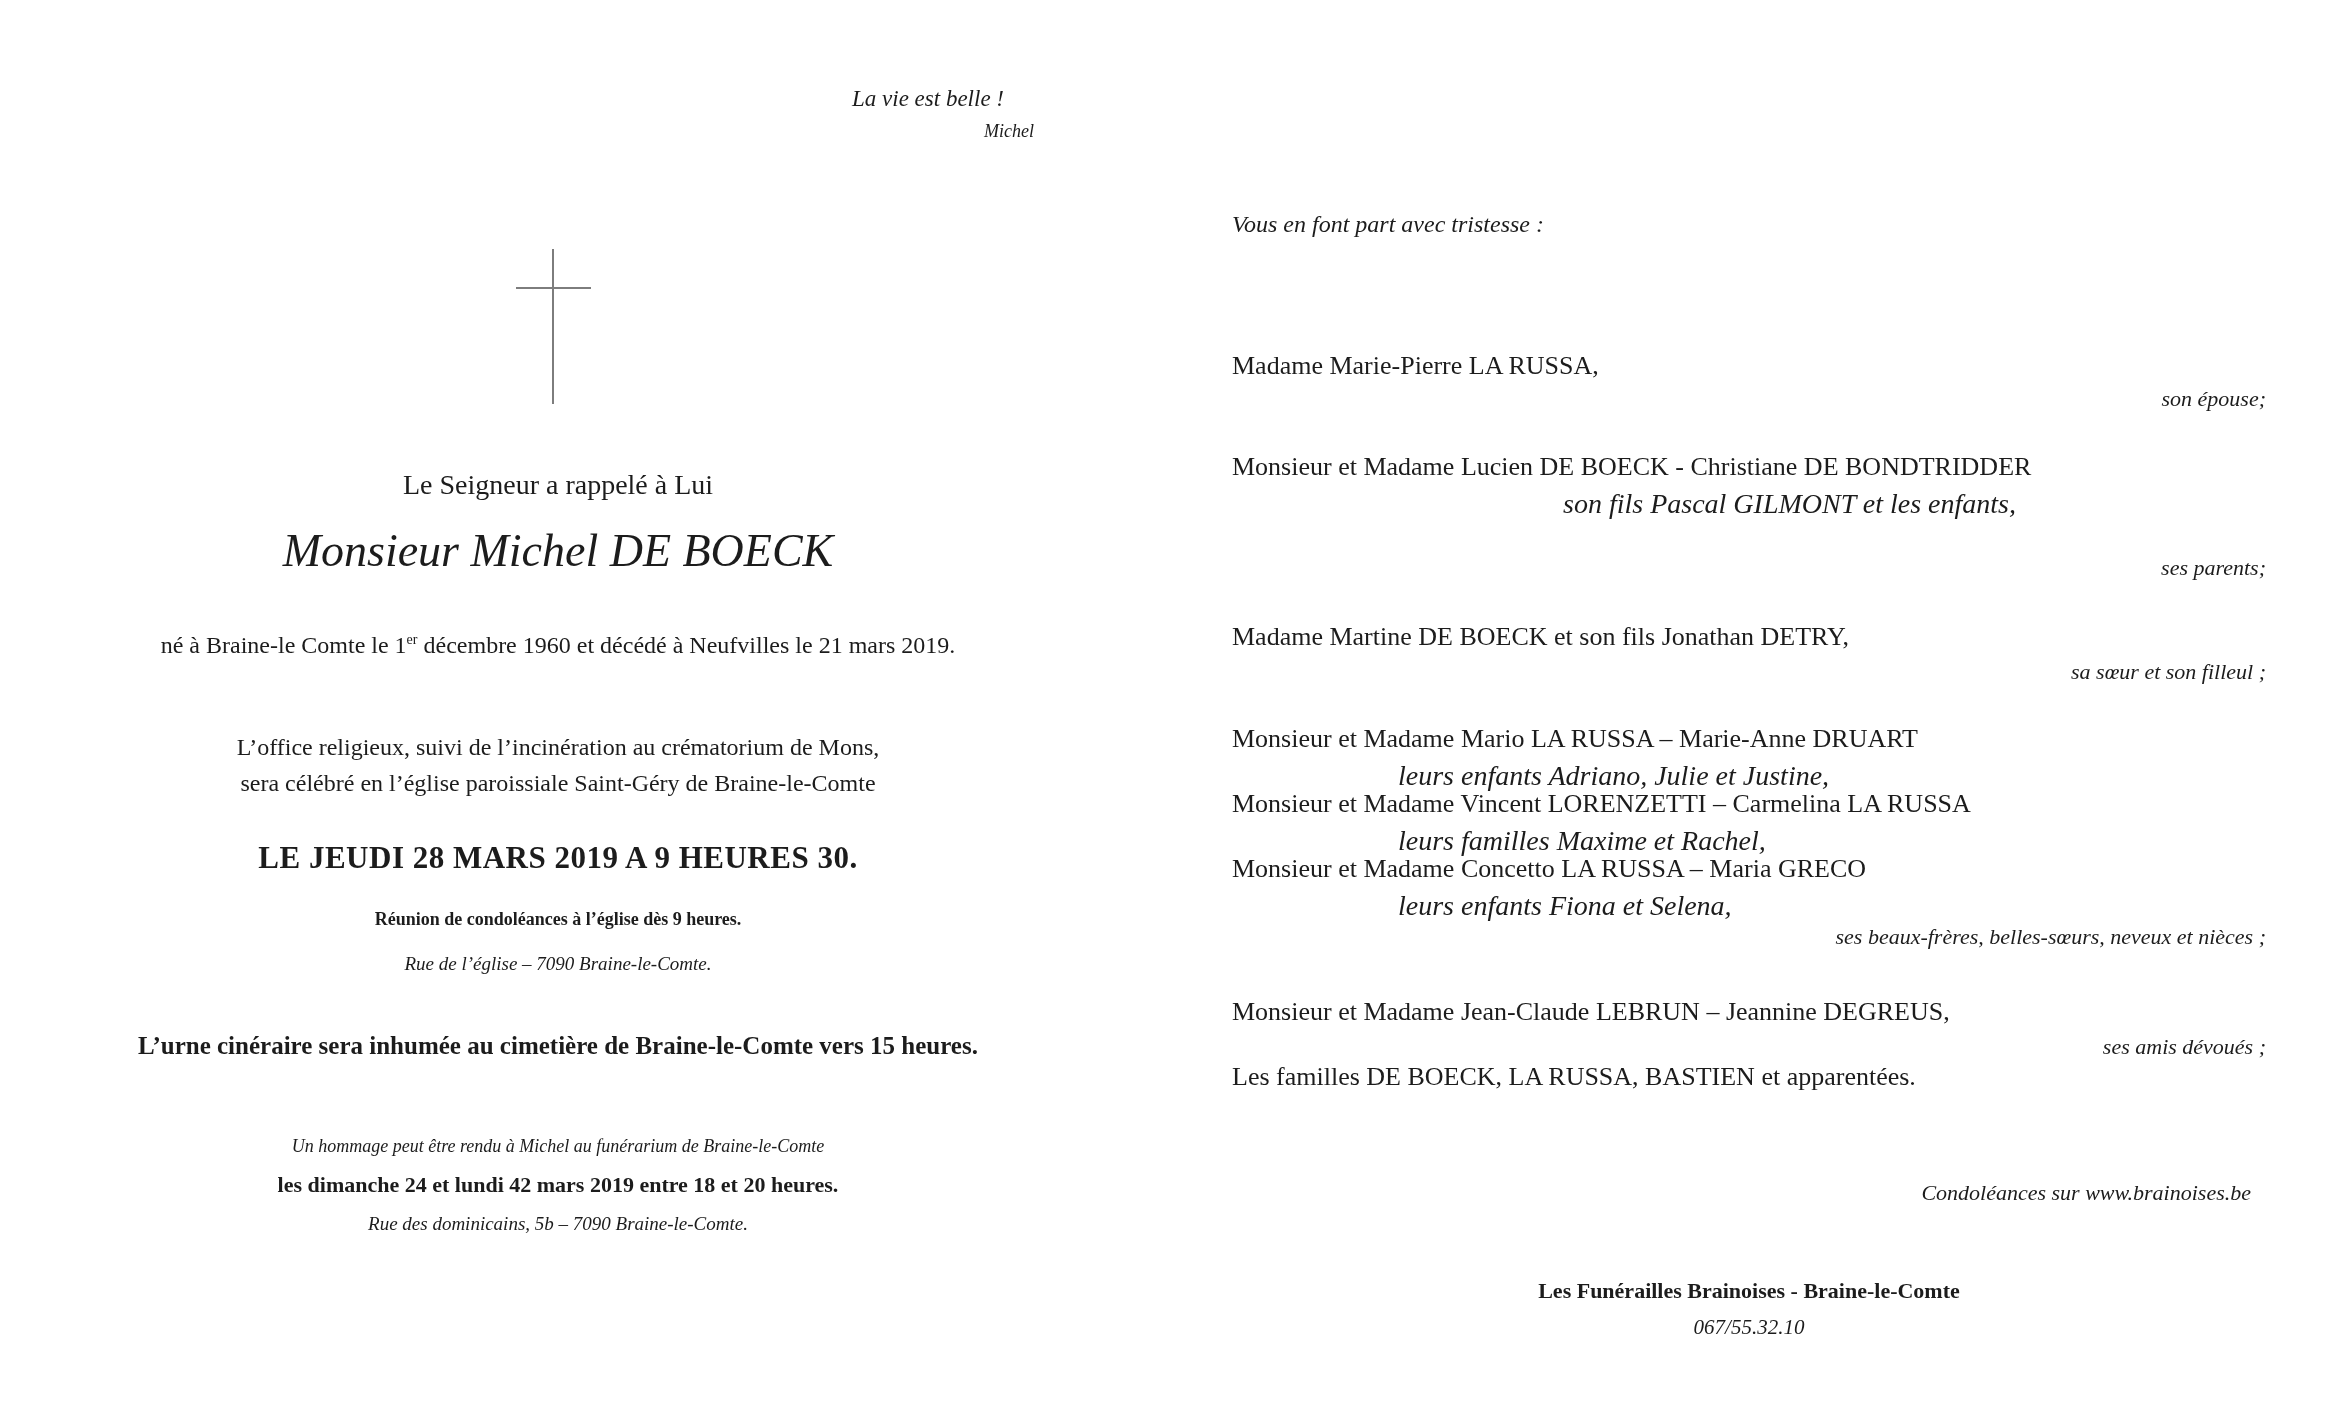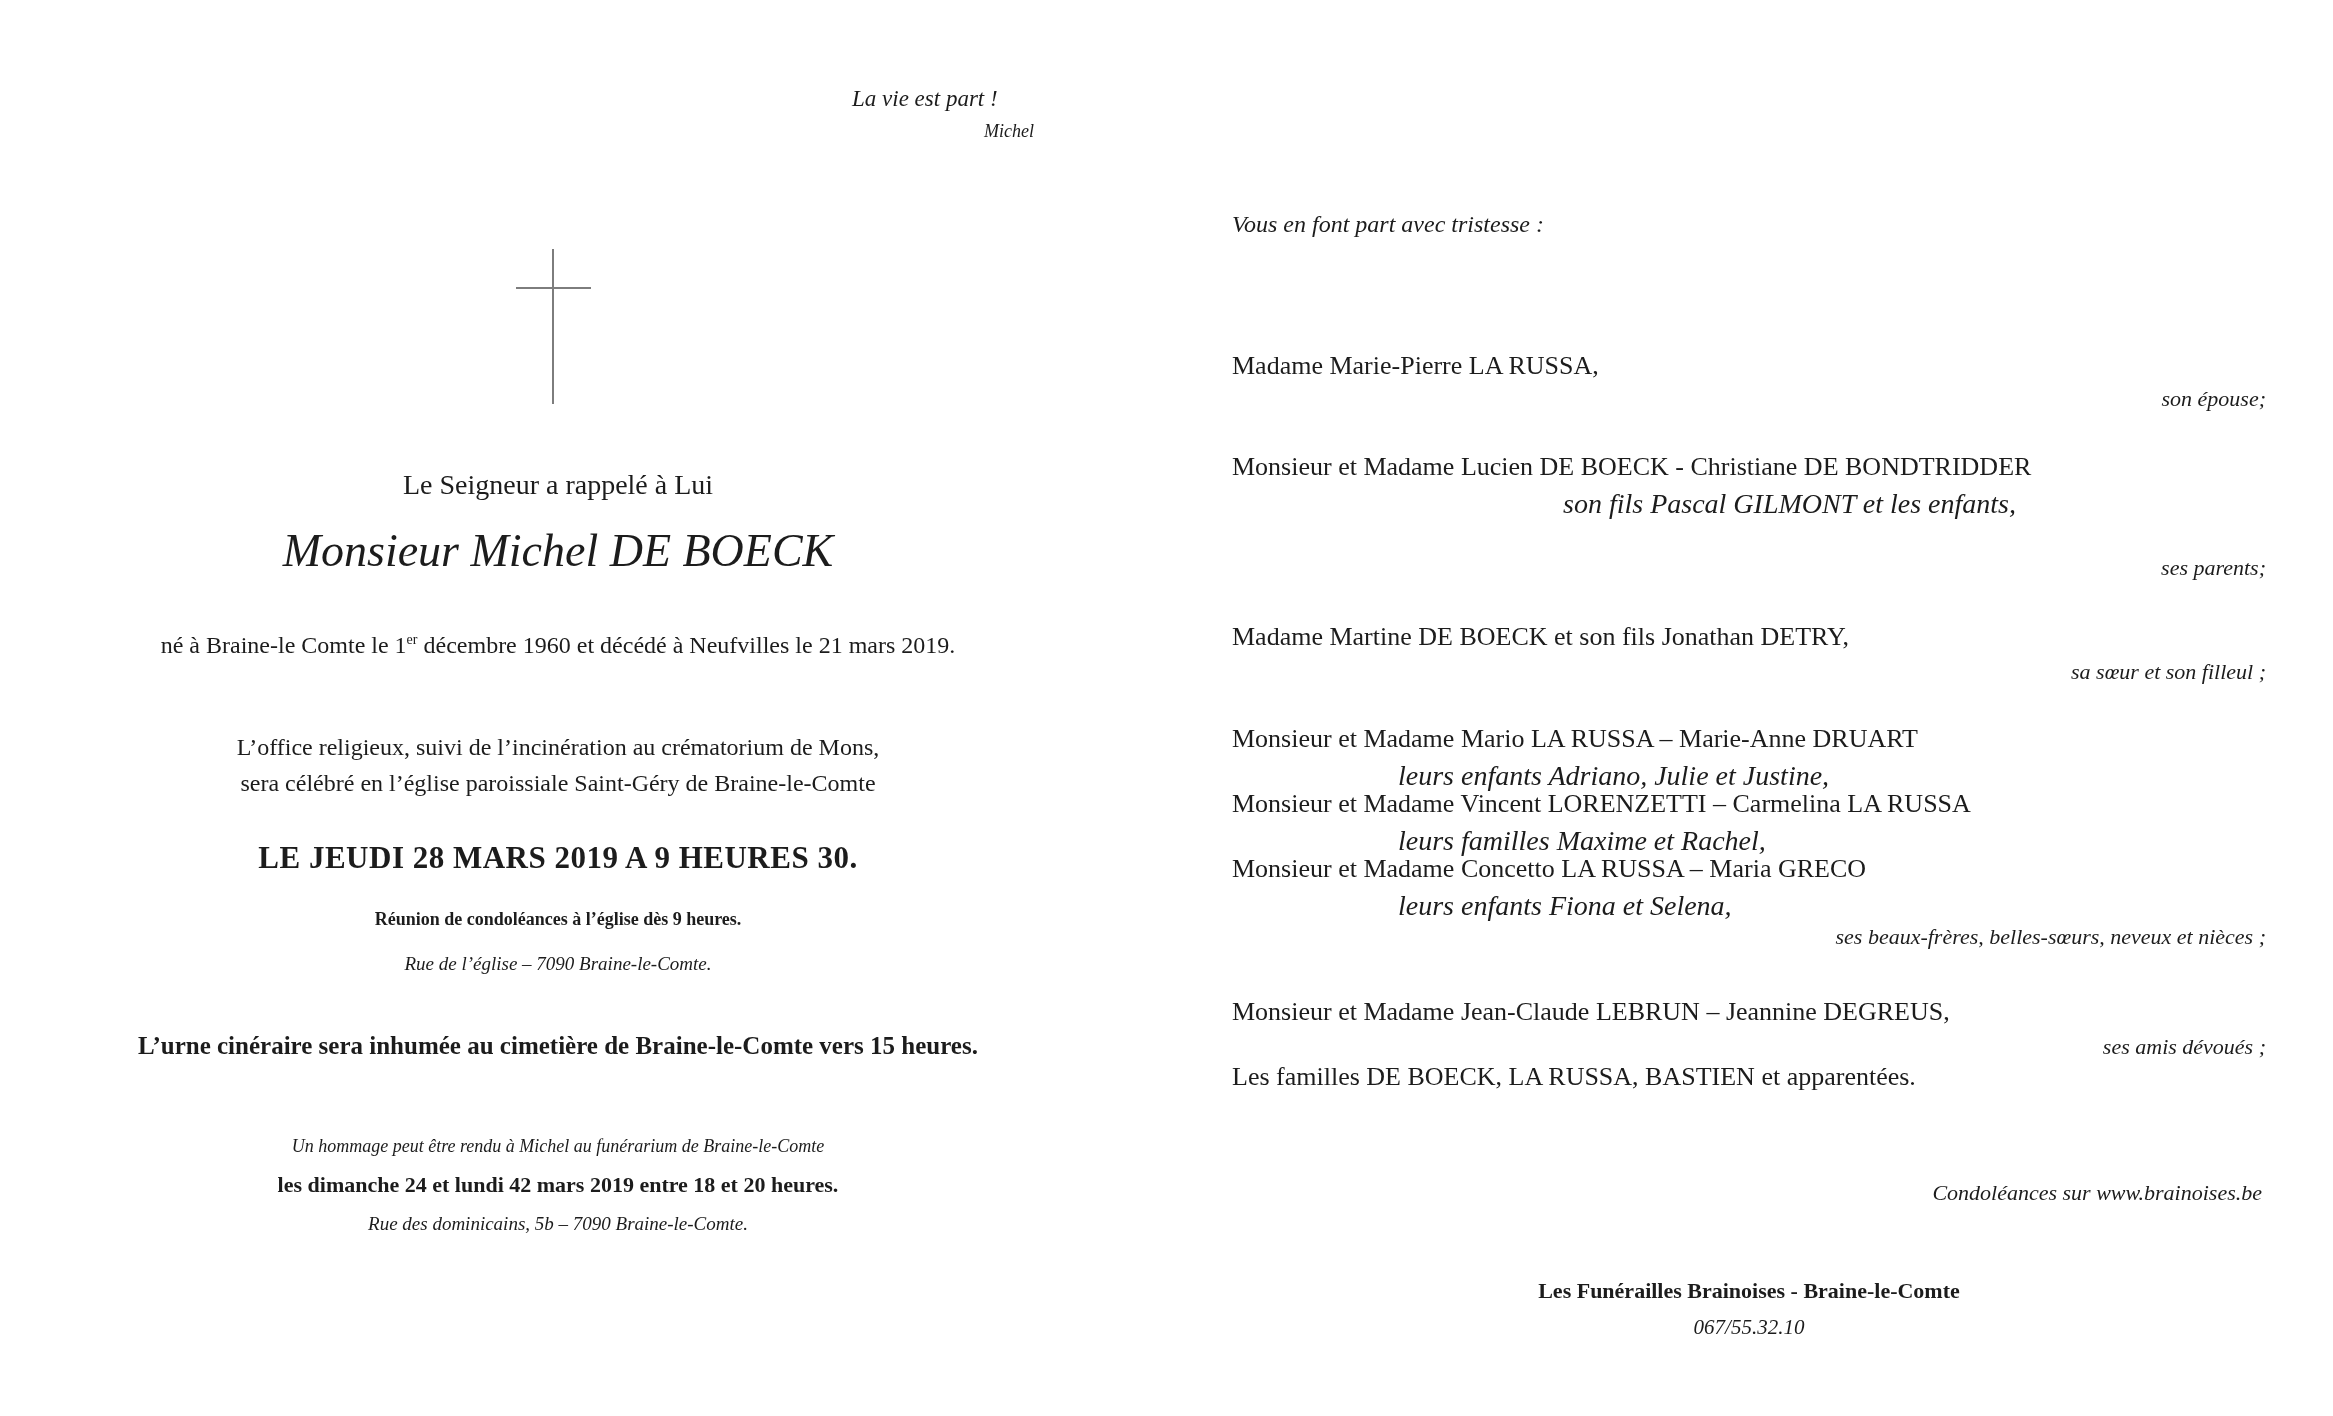--- a/index.html
+++ b/index.html
@@ -43,31 +43,31 @@
   .dimanche    { top: 1172px; font-size: 22px; font-weight: bold; }
   .dominicains { top: 1213px; font-size: 19px; font-style: italic; }
 
   
   .rcol { position: absolute; left: 1232px; top: 0; width: 1034px; height: 1416px; }
   .rcol .abs { left: 0; }
   .intro { top: 211px; font-size: 24px; font-style: italic; }
   .fam-name { font-size: 26px; }
   .fam-sub  { font-size: 28px; font-style: italic; }
   .fam-role { font-size: 22px; font-style: italic; right: 0; left: auto !important; text-align: right; }
-  .condoleances { top: 1180px; right: 4px; left: auto !important; font-size: 22px; font-style: italic; text-align: right; }
+  .condoleances { top: 1180px; right: 15px; left: auto !important; font-size: 22px; font-style: italic; text-align: right; }
   .funeral-home { top: 1278px; width: 1034px; text-align: center; font-size: 22px; font-weight: bold; white-space: nowrap; }
   .funeral-phone { top: 1315px; width: 1034px; text-align: center; font-size: 21px; font-style: italic; white-space: nowrap; }
 </style>
 </head>
 <body>
 
 <div class="page">
 
   <div class="quote-block">
-    <div class="quote-text">La vie est part !</div>
+    <div class="quote-text">La vie est belle !</div>
     <div class="quote-signature">Michel</div>
   </div>
 
   <div>
     <div class="cross-v"></div>
     <div class="cross-h"></div>
   </div>
 
   <div class="abs lcol recall">Le Seigneur a rappelé à Lui</div>
   <div class="abs lcol deceased">Monsieur Michel DE BOECK</div>

